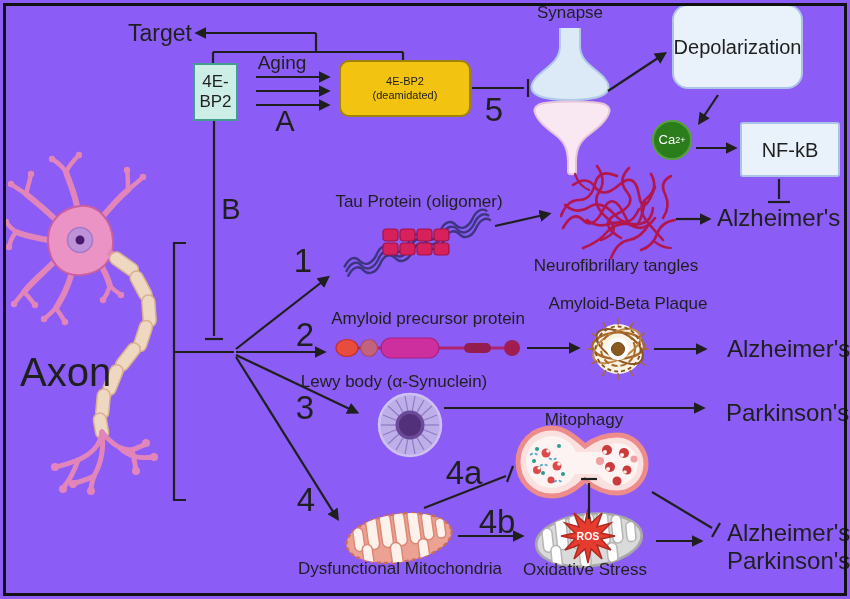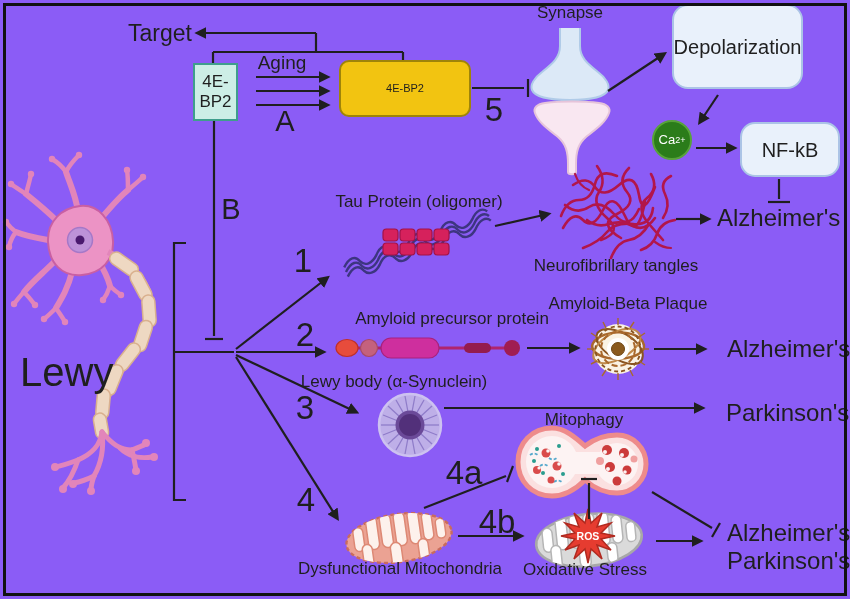--- a/index.html
+++ b/index.html
@@ -18,21 +18,21 @@
   .t23{font-size:23px}
   .t19{font-size:19px}
   .box{position:absolute;display:flex;flex-direction:column;align-items:center;justify-content:center;
        text-align:center;box-sizing:border-box;z-index:2;line-height:1.2}
   #bp2-box{left:193px;top:63px;width:45px;height:58px;border-radius:0;font-size:17px;
        background:var(--bp2_fill);border:2px solid var(--bp2_border)}
   #deamidated-box{left:339px;top:60px;width:132px;height:57px;border-radius:10px;font-size:11px;
        background:var(--deam_fill);border:2px solid var(--deam_border)}
   #depolarization-box{left:672px;top:4px;width:131px;height:85px;border-radius:16px;font-size:20px;
        background:var(--blue_fill);border:2px solid var(--blue_border)}
-  #nfkb-box{left:740px;top:122px;width:100px;height:55px;border-radius:15px;font-size:20px;
+  #nfkb-box{left:740px;top:122px;width:100px;height:55px;border-radius:3px;font-size:20px;
        background:var(--blue_fill);border:2px solid var(--blue_border)}
   #ca-circle{left:652px;top:120px;width:40px;height:40px;border-radius:50%;font-size:13px;color:#fff;
        background:var(--ca_fill);border:2px solid var(--ca_border);flex-direction:row}
   #ca-circle sup{font-size:9px;line-height:0}
   #ros-label{left:588px;top:537px;transform:translate(-50%,-50%);font-size:10.5px;font-weight:bold;color:#fff;z-index:3}
   .ln{stroke:var(--line);stroke-width:2.2;fill:none}
 </style>
 </head>
 <body>
 
@@ -376,20 +376,21 @@
 <div class="box" id="bp2-box">
   <span>4E-</span>
   <span>BP2</span>
 </div>
 
 <div class="abs t19 ctr" style="left:282px;top:53px">Aging</div>
 <div class="abs ab ctr" style="left:285px;top:106px">A</div>
 
 <div class="box" id="deamidated-box">
   <span>4E-BP2</span>
+  <span>(deamidated)</span>
 </div>
 
 <div class="abs num ctr" style="left:494px;top:92px">5</div>
 <div class="abs ab ctr" style="left:231px;top:194px">B</div>
 
 <div class="abs lbl ctr" style="left:570px;top:4px">Synapse</div>
 
 <div class="box" id="depolarization-box">
   <span>Depolarization</span>
 </div>
@@ -406,23 +407,23 @@
 <div class="abs disease" style="left:717px;top:205px">Alzheimer's</div>
 
 <div class="abs lbl ctr" style="left:616px;top:257px">Neurofibrillary tangles</div>
 <div class="abs lbl ctr" style="left:419px;top:193px">Tau Protein (oligomer)</div>
 
 <div class="abs num ctr" style="left:303px;top:243px">1</div>
 <div class="abs num ctr" style="left:305px;top:317px">2</div>
 <div class="abs num ctr" style="left:305px;top:390px">3</div>
 <div class="abs num ctr" style="left:306px;top:482px">4</div>
 
-<div class="abs" style="left:20px;top:350px;font-size:40px">Lewy</div>
-
-<div class="abs lbl ctr" style="left:452px;top:310px">Amyloid precursor protein</div>
+<div class="abs" style="left:20px;top:350px;font-size:40px">Axon</div>
+
+<div class="abs lbl ctr" style="left:428px;top:310px">Amyloid precursor protein</div>
 <div class="abs lbl ctr" style="left:628px;top:295px">Amyloid-Beta Plaque</div>
 <div class="abs disease" style="left:727px;top:336px">Alzheimer's</div>
 
 <div class="abs sm ctr" style="left:394px;top:373px">Lewy body (α-Synuclein)</div>
 <div class="abs disease" style="left:726px;top:400px">Parkinson's</div>
 
 <div class="abs num ctr" style="left:464px;top:455px">4a</div>
 <div class="abs num ctr" style="left:497px;top:504px">4b</div>
 
 <div class="abs lbl ctr" style="left:584px;top:411px">Mitophagy</div>

